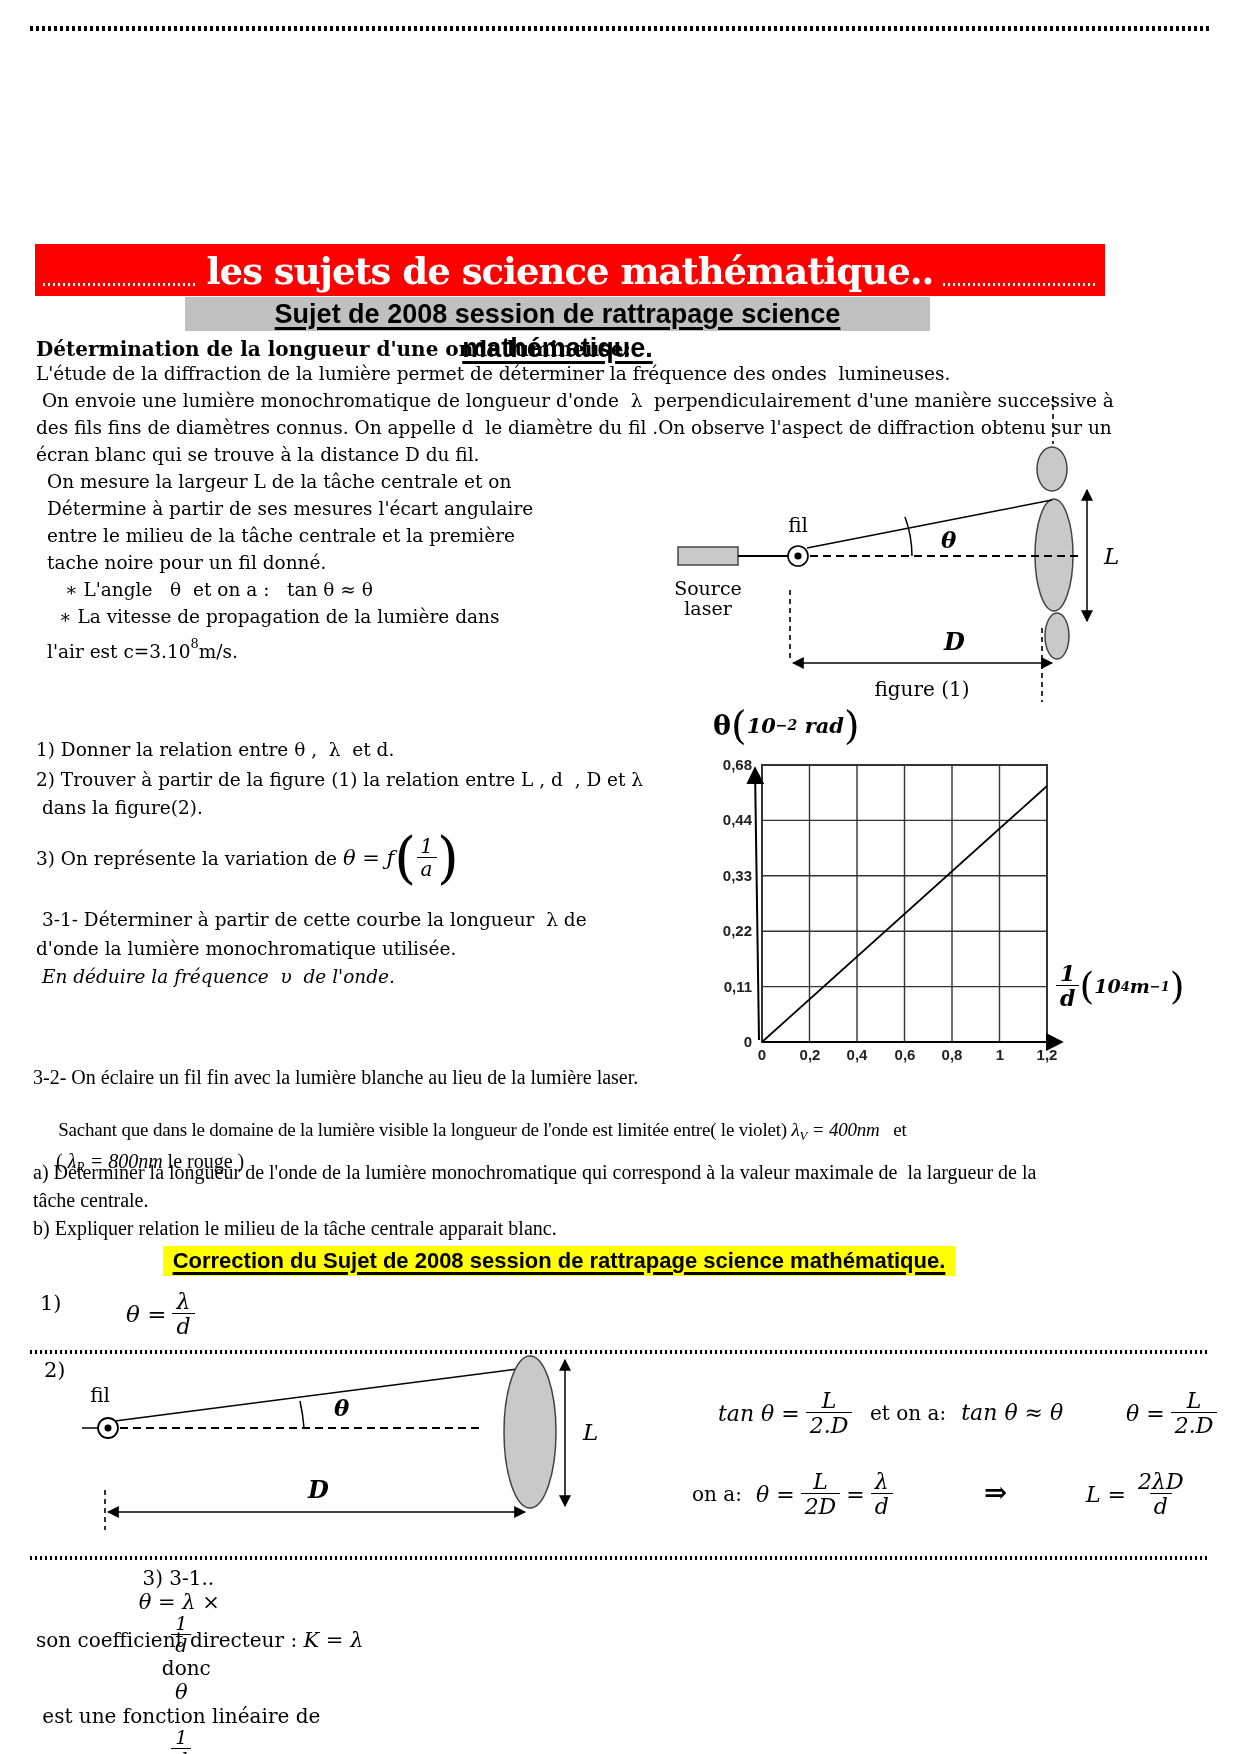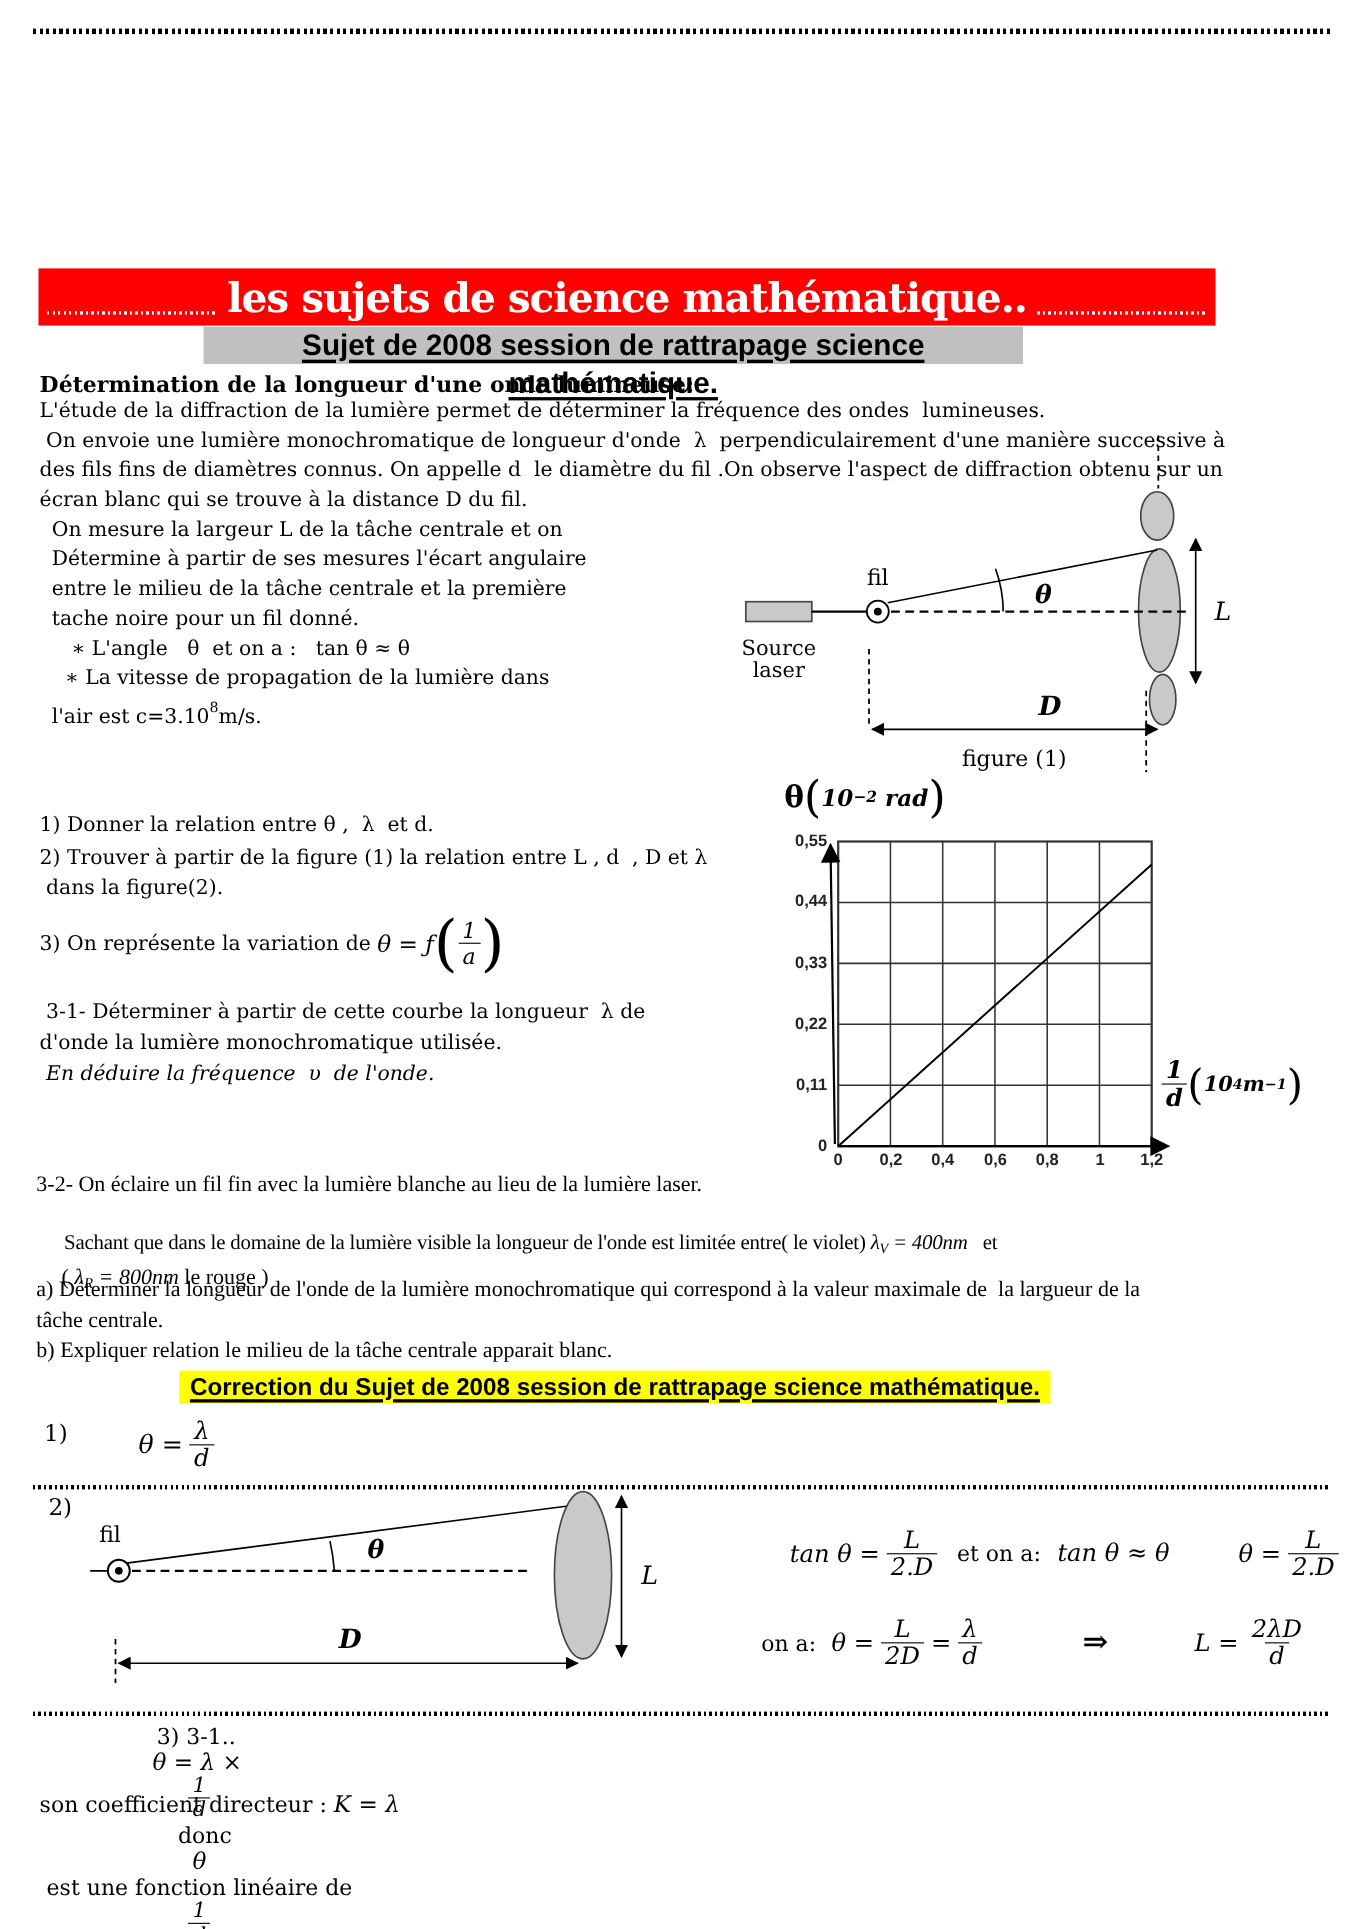--- a/index.html
+++ b/index.html
@@ -156,21 +156,21 @@
 
   <div class="abs row" style="left:713px;top:703px;height:44px;">
     <span style="font:bold 27px 'DejaVu Serif',serif;">θ</span>
     <span class="bp" style="font-size:40px;">(</span>
     <span class="bi" style="font-size:21px;">10</span>
     <span class="bi sup" style="font-size:14px;">−2</span>
     <span class="bi" style="font-size:21px;white-space:pre;"> rad</span>
     <span class="bp" style="font-size:40px;">)</span>
   </div>
 
-  <div class="ytick" style="left:700px;top:756px;">0,55</div>
+  <div class="ytick" style="left:700px;top:756px;">0,68</div>
   <div class="ytick" style="left:700px;top:811px;">0,44</div>
   <div class="ytick" style="left:700px;top:867px;">0,33</div>
   <div class="ytick" style="left:700px;top:922px;">0,22</div>
   <div class="ytick" style="left:700px;top:978px;">0,11</div>
   <div class="ytick" style="left:700px;top:1033px;">0</div>
 
   <div class="xtick" style="left:740px;">0</div>
   <div class="xtick" style="left:788px;">0,2</div>
   <div class="xtick" style="left:835px;">0,4</div>
   <div class="xtick" style="left:883px;">0,6</div>

